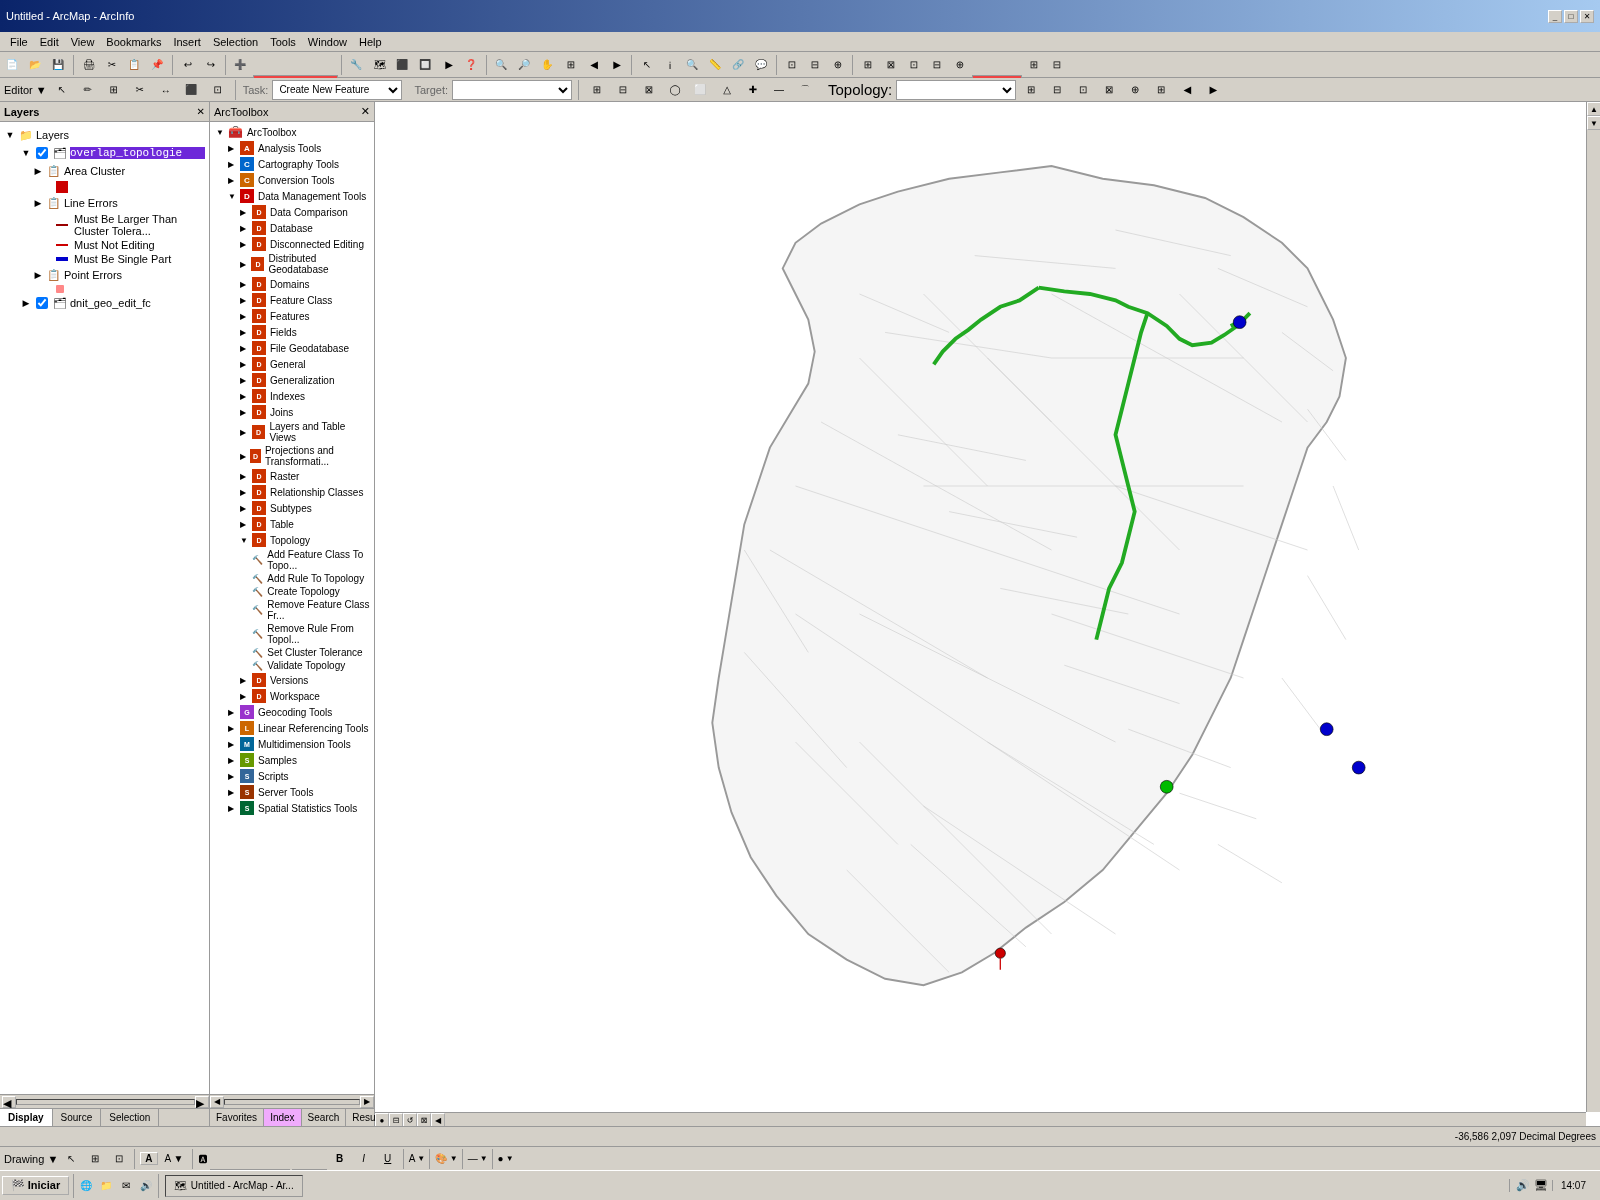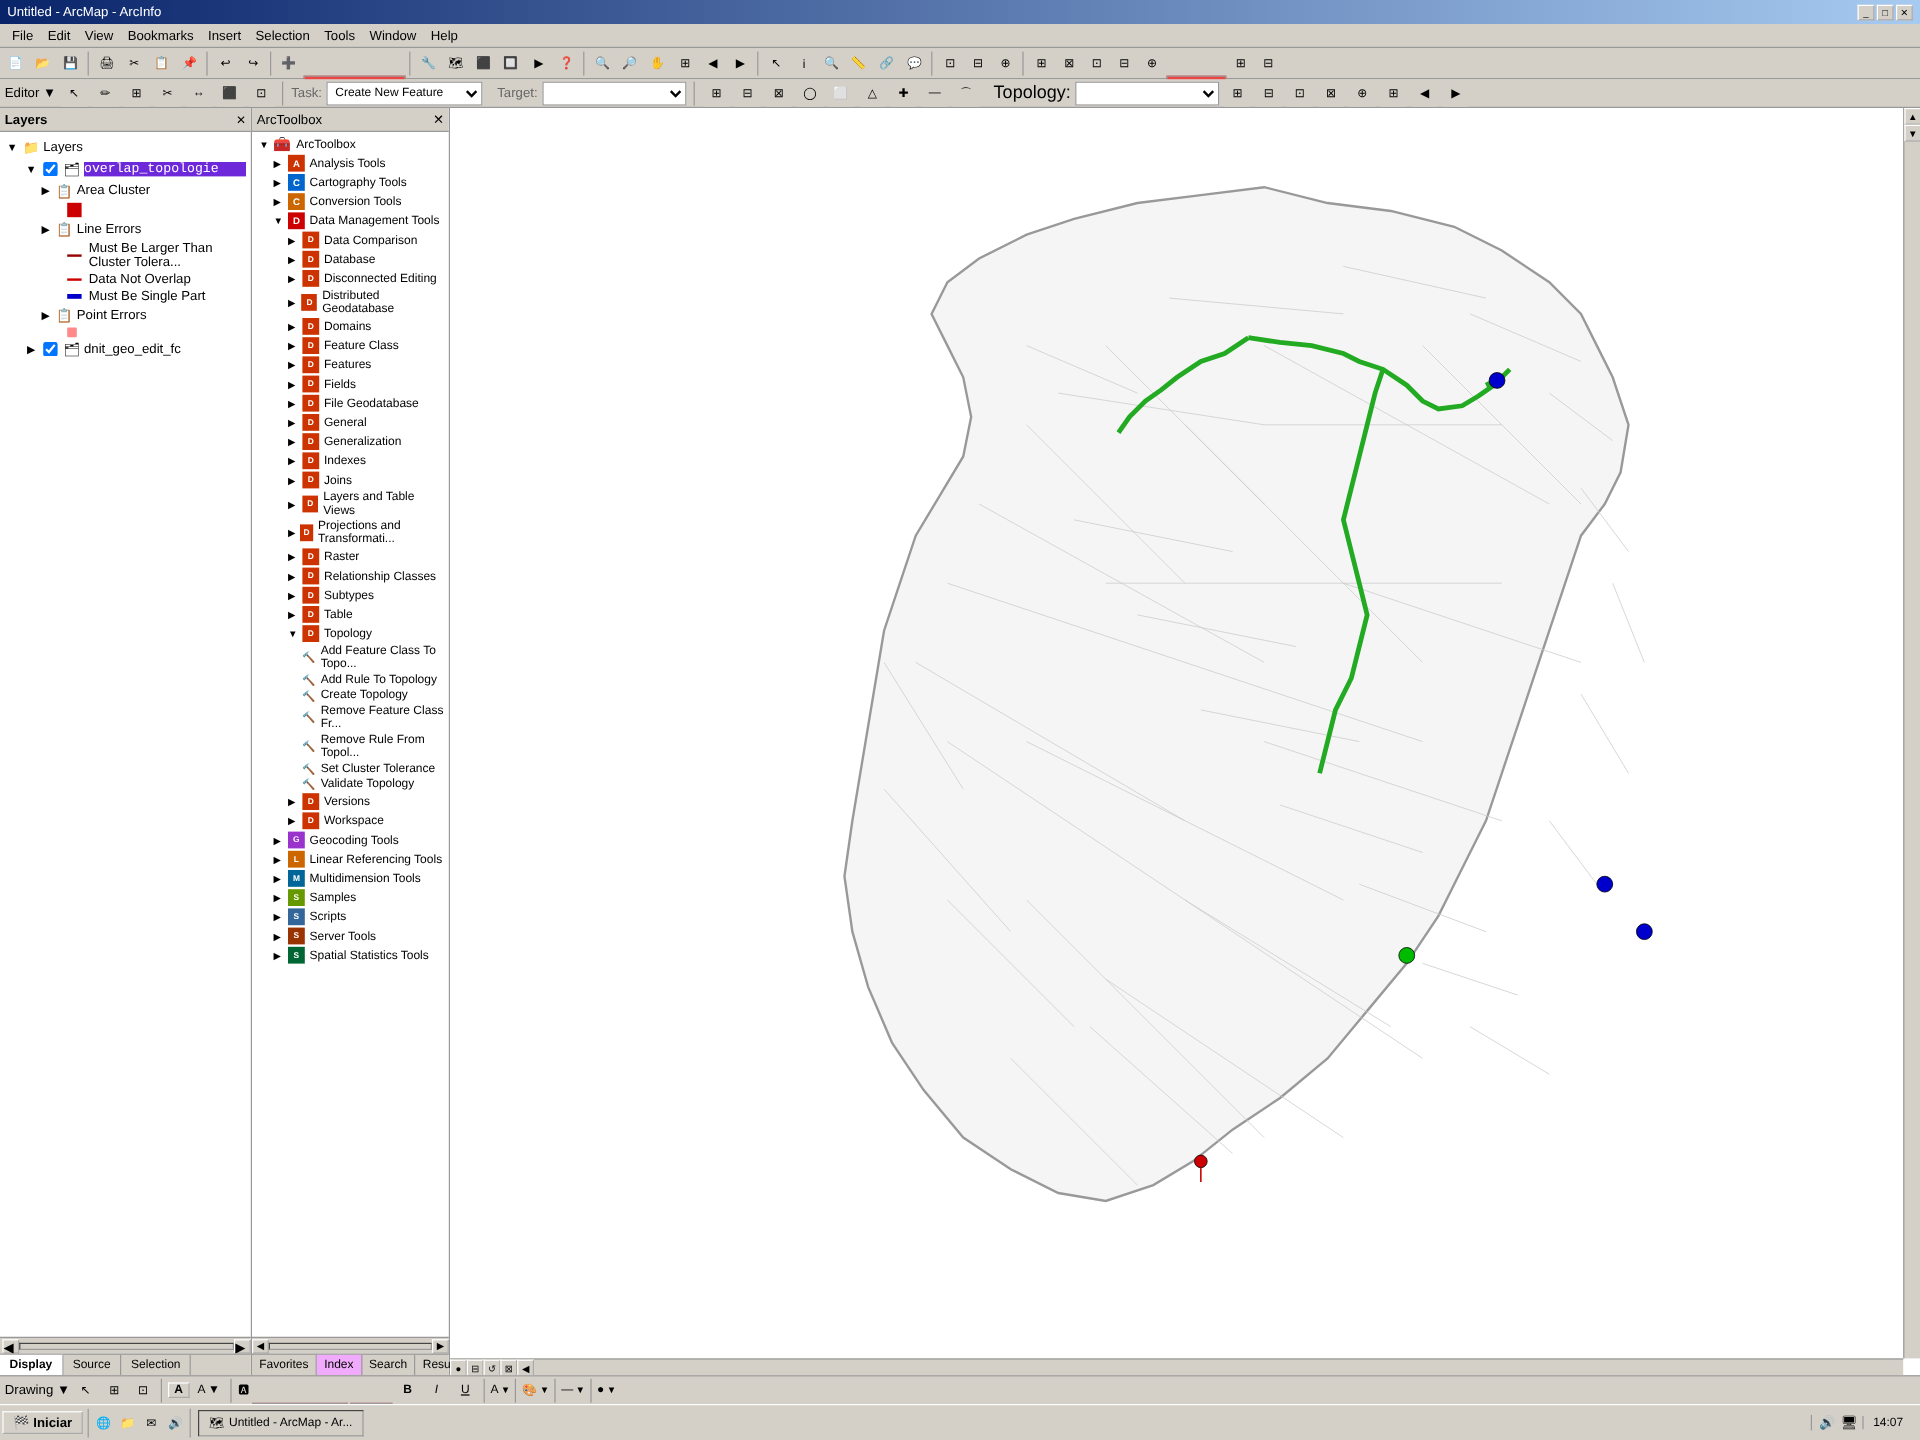--- a/index.html
+++ b/index.html
@@ -46,21 +46,21 @@
       display: flex;
       flex-direction: column;
       height: calc(100vh - 30px);
       background: #d4d0c8;
     }
 
     
     .arcmap-title {
       background: linear-gradient(to right, #0a246a, #a6caf0);
       color: white;
-      height: 20px;
+      height: 32px;
       display: flex;
       align-items: center;
       padding: 0 6px;
       justify-content: space-between;
       font-size: 11px;
     }
     .arcmap-title-right { display: flex; gap: 2px; }
     .arcmap-title-btn { width: 14px; height: 13px; background: #d4d0c8; border: 1px outset #fff; font-size: 8px; display: flex; align-items: center; justify-content: center; cursor: pointer; color: black; }
 
     
@@ -458,21 +458,21 @@
           <span class="tree-label">Line Errors</span>
         </div>
 
         <div class="tree-item" style="padding-left:52px;justify-content:flex-end;">
           <span class="layer-symbol-darkred"></span>
           <span class="tree-label" style="margin-left:4px;">Must Be Larger Than Cluster Tolera...</span>
         </div>
 
         <div class="tree-item" style="padding-left:52px;">
           <span class="layer-symbol-red" style="height:2px;"></span>
-          <span class="tree-label" style="margin-left:4px;">Data Not Overlap</span>
+          <span class="tree-label" style="margin-left:4px;">Must Not Editing</span>
         </div>
 
         <div class="tree-item" style="padding-left:52px;">
           <span class="layer-symbol-blue"></span>
           <span class="tree-label" style="margin-left:4px;">Must Be Single Part</span>
         </div>
 
         <div class="tree-item indent-2">
           <span class="tree-expand">▶</span>
           <span class="tree-icon">📋</span>
@@ -828,20 +828,23 @@
           <div style="width:14px;height:14px;background:#d4d0c8;border:1px outset #fff;font-size:8px;display:flex;align-items:center;justify-content:center;">↺</div>
           <div style="width:14px;height:14px;background:#d4d0c8;border:1px outset #fff;font-size:8px;display:flex;align-items:center;justify-content:center;">⊠</div>
           <div style="width:14px;height:14px;background:#d4d0c8;border:1px outset #fff;font-size:8px;display:flex;align-items:center;justify-content:center;">◀</div>
           <div style="flex:1;"></div>
         </div>
       </div>
     </div>
 
   </div>
 
+  <div class="status-bar">
+    <span>-36,586  2,097 Decimal Degrees</span>
+  </div>
 
   <div class="drawing-toolbar">
     <span>Drawing ▼</span>
     <div class="tool-btn">↖</div>
     <div class="tool-btn">⊞</div>
     <div class="tool-btn">⊡</div>
     <div class="tool-sep"></div>
     <span style="font-size:10px;font-weight:bold;padding:0 4px;border:1px outset #fff;">A</span>
     <span style="font-size:10px;padding:0 4px;border:1px solid transparent;">A ▼</span>
     <div class="tool-sep"></div>

